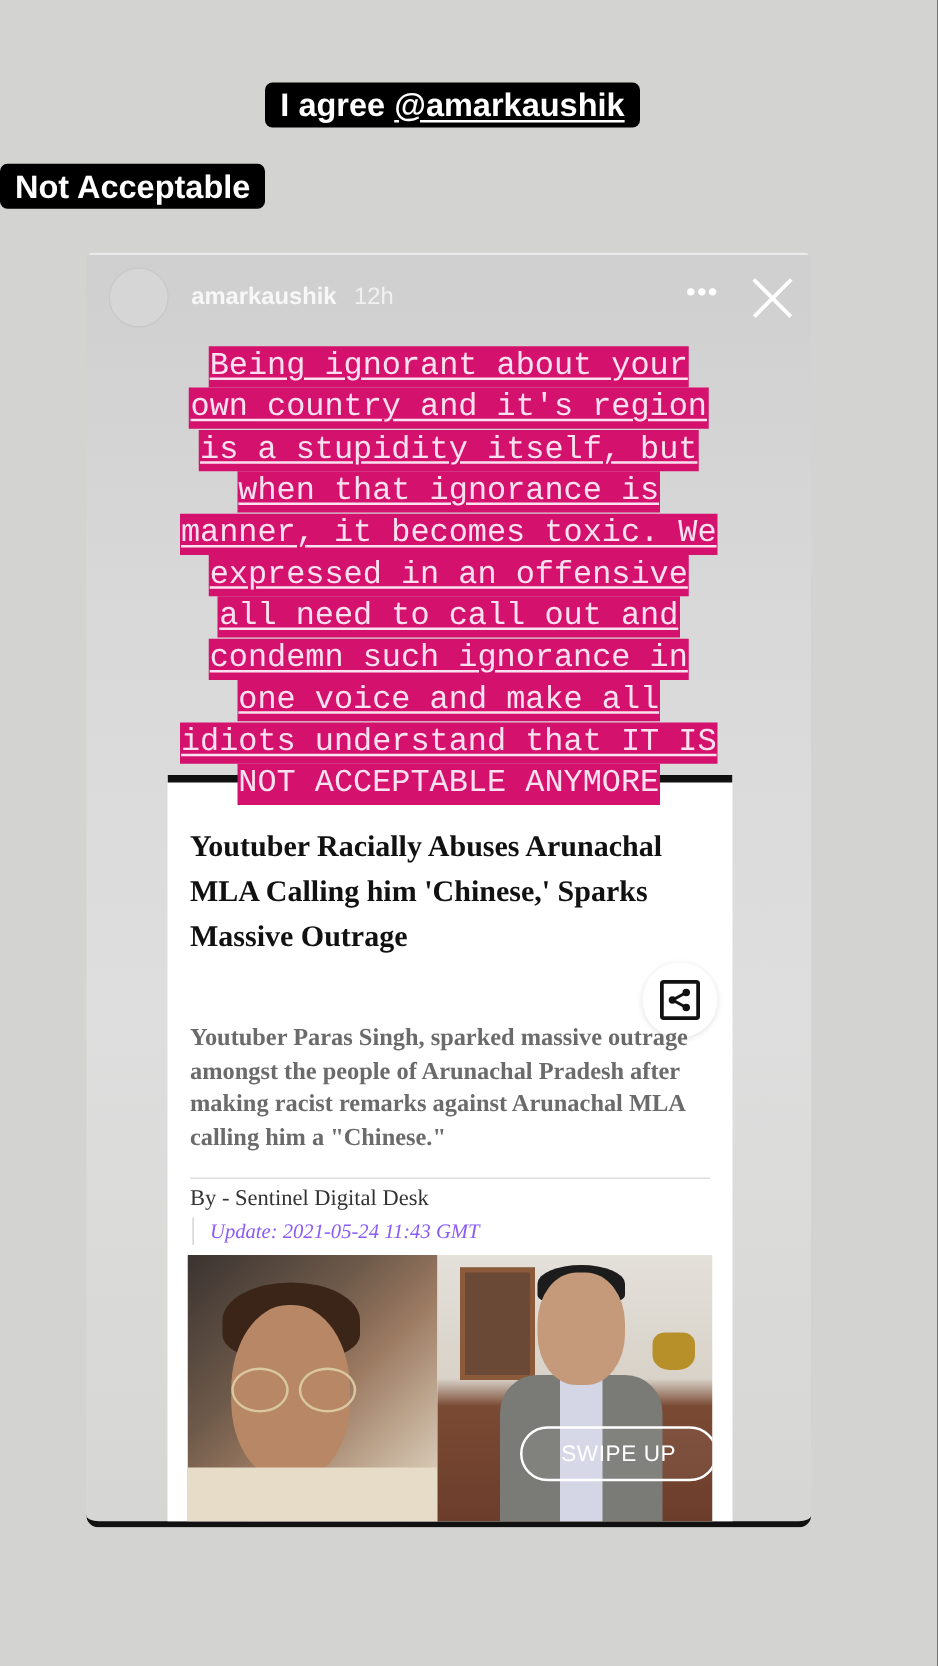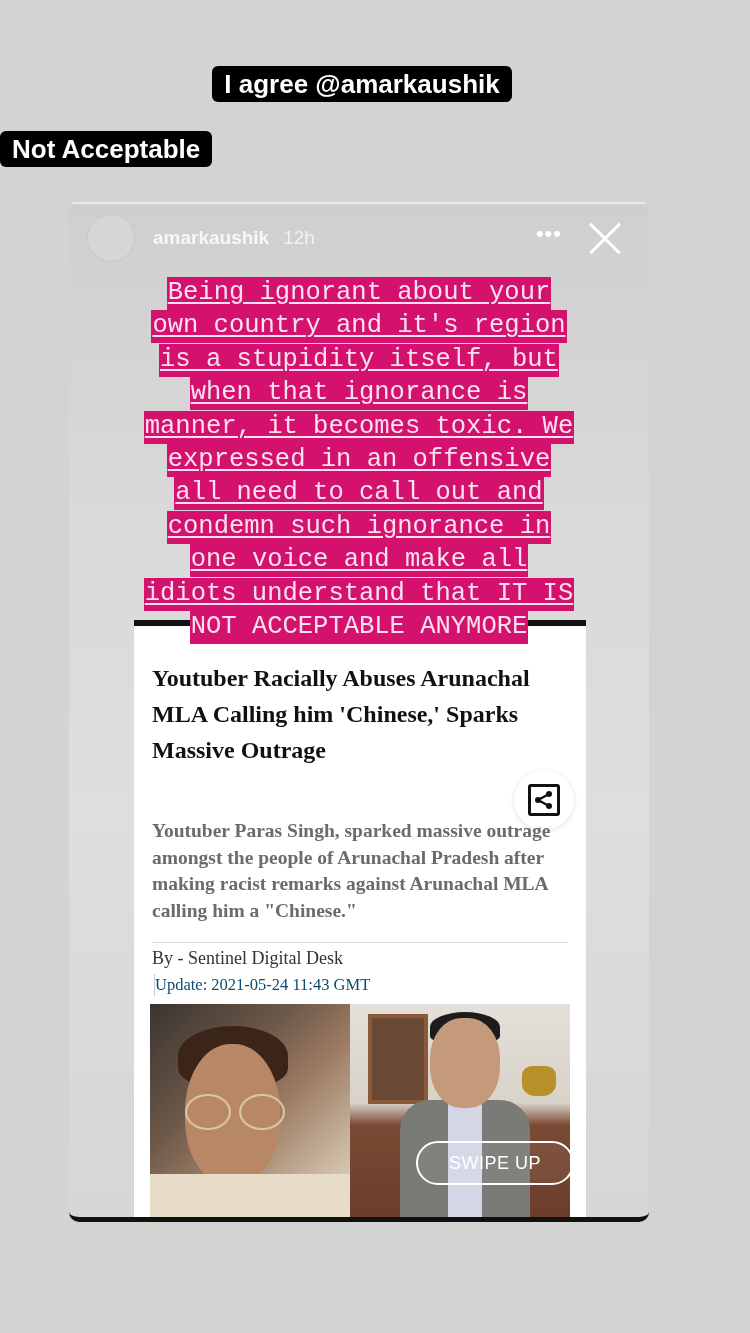--- a/index.html
+++ b/index.html
@@ -4,47 +4,47 @@
 <style>
   * { box-sizing: border-box; margin: 0; padding: 0; }
   html, body { width: 750px; height: 1333px; overflow: hidden; }
   body { background: #d3d3d1; position: relative; font-family: "Liberation Sans", sans-serif; }
 
   
   .caption { position: absolute; left: 0; width: 750px; display: flex; flex-direction: row; align-items: center; z-index: 5; }
   .cap-line { background: #000; color: #fff; font-family: "Liberation Sans", sans-serif; font-weight: 700; font-size: 26px; line-height: 36px; padding: 0 12px; border-radius: 6px; white-space: nowrap; }
   .cap-line.l1 { margin-top: 131px; padding: 0 12px; }
   .cap-line.l2 { margin-top: 0; }
-  .cap-line .mention { text-underline-offset: 3px; }
+  .cap-line .mention { text-decoration: underline; text-underline-offset: 3px; }
 
   
   .story { position: absolute; left: 69px; top: 202px; width: 580px; height: 1020px; background: linear-gradient(180deg, #cfcfcf 0%, #d9d9d9 30%, #dedede 60%, #d6d6d4 100%); border-radius: 6px 6px 10px 10px; overflow: hidden; border-bottom: 5px solid #111; }
   .story::before { content: ""; position: absolute; left: 0; right: 0; top: 0; height: 2px; background: #eaeaea; }
 
-  .story-header { position: absolute; top: 12px; left: 18px; right: 27px; height: 48px; display: flex; align-items: center; text-align: right; }
+  .story-header { position: absolute; top: 12px; left: 18px; right: 14px; height: 48px; display: flex; align-items: center; text-align: right; }
   .avatar { width: 48px; height: 48px; border-radius: 50%; background: #d6d6d6; border: 1px solid #c8c8c8; }
   .username { margin-left: 18px; color: #f7f7f7; font-size: 19px; font-weight: 700; }
   .time { margin-left: 14px; color: #f1f1f1; font-size: 19px; }
   .spacer { flex: 1; }
   .more-btn { color: #fff; font-size: 22px; letter-spacing: 1px; margin-right: 26px; cursor: pointer; line-height: 10px; padding-bottom: 8px; }
   .close-btn { width: 34px; height: 34px; position: relative; cursor: pointer; }
   .close-btn::before, .close-btn::after { content: ""; position: absolute; left: -4px; top: 16px; width: 42px; height: 2.5px; background: #fff; }
   .close-btn::before { transform: rotate(45deg); }
   .close-btn::after { transform: rotate(-45deg); }
 
   
   .article { position: absolute; left: 65px; top: 418px; width: 452px; height: 600px; background: #fff; overflow: hidden; }
   .article-topbar { position: absolute; left: 0; right: 0; top: 0; height: 6px; background: #111; }
   .headline { position: absolute; left: 18px; top: 40px; width: 420px; font-family: "Liberation Serif", serif; font-weight: 700; font-size: 24px; line-height: 36px; color: #111; }
   .share-btn { position: absolute; left: 380px; top: 150px; width: 60px; height: 60px; border-radius: 50%; background: #fff; box-shadow: 0 1px 5px rgba(0,0,0,0.12); display: flex; align-items: center; justify-content: center; cursor: pointer; }
   .share-box { width: 32px; height: 32px; border: 3px solid #111; border-radius: 3px; display: flex; align-items: center; justify-content: center; }
   .summary { position: absolute; left: 18px; top: 198px; width: 425px; font-family: "Liberation Serif", serif; font-weight: 700; font-size: 19.5px; line-height: 26.5px; color: #6b6b6b; }
   .divider { position: absolute; left: 18px; top: 322px; width: 416px; height: 1px; background: #d8d8d8; }
   .byline { position: absolute; left: 18px; top: 326px; font-family: "Liberation Serif", serif; font-size: 18px; line-height: 24px; color: #333; }
-  .update { position: absolute; left: 20px; top: 354px; border-left: 1px solid #ccc; font-family: "Liberation Serif", serif; font-size: 16.5px; line-height: 22px; color: #0c4a6e; }
+  .update { position: absolute; left: 20px; top: 354px; padding-left: 13px; border-left: 1px solid #ccc; font-family: "Liberation Serif", serif; font-size: 16.5px; line-height: 22px; color: #8b5cf6; font-style: italic; }
   .photo { position: absolute; left: 16px; top: 384px; width: 420px; height: 220px; display: flex; overflow: hidden; }
   .photo-left { width: 200px; height: 100%; background: linear-gradient(135deg, #3a3330 0%, #6e5a4a 35%, #9c7a62 55%, #c9b6a0 80%, #e8e0d0 100%); position: relative; }
   .photo-right { flex: 1; height: 100%; background: linear-gradient(180deg, #e4e0da 0%, #d8d2c8 45%, #7a4a34 55%, #6a3c2a 100%); position: relative; }
   .face-left { position: absolute; left: 35px; top: 40px; width: 95px; height: 140px; border-radius: 48% 48% 45% 45%; background: #b88866; }
   .hair-left { position: absolute; left: 28px; top: 22px; width: 110px; height: 60px; border-radius: 50% 50% 30% 30%; background: #3a2518; }
   .glasses { position: absolute; left: 35px; top: 90px; width: 100px; height: 36px; display: flex; justify-content: space-between; }
   .glasses span { width: 46px; height: 36px; border: 2px solid #d9c7a0; border-radius: 50%; }
   .shirt-left { position: absolute; left: 0; bottom: 0; width: 200px; height: 50px; background: #e6dcc8; }
   .frame-pic { position: absolute; left: 18px; top: 10px; width: 60px; height: 90px; background: #6a4a36; border: 4px solid #8a5a3a; }
   .face-right { position: absolute; left: 80px; top: 14px; width: 70px; height: 90px; border-radius: 45%; background: #c49a7a; }

